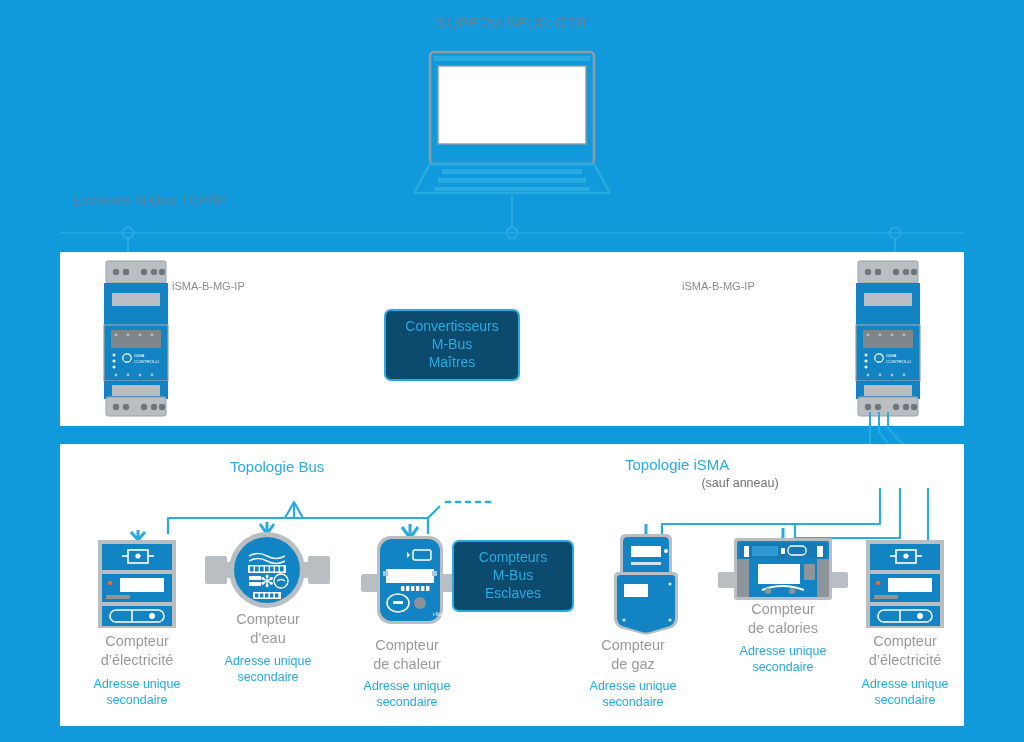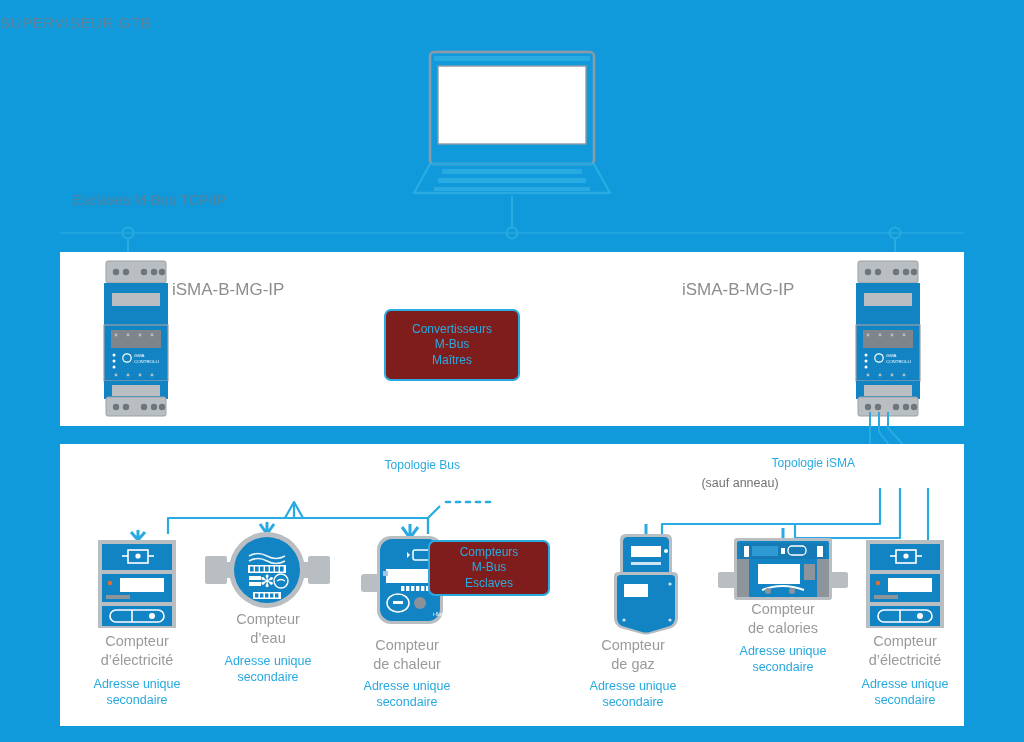--- a/index.html
+++ b/index.html
@@ -12,20 +12,21 @@
   #stage {
     position: relative;
     width: 1024px; height: 742px;
     background: #1099DB;
   }
   .abs { position: absolute; }
 
   
   #title {
     left: 0; right: 0; top: 14px;
+    text-align: center;
     font-size: 15px;
     letter-spacing: 0.6px;
     color: #6f7f8c;
     opacity: .85;
   }
 
   
   #mbus-logo { right: 60px; top: 12px; width: 120px; height: 48px; }
 
   
@@ -63,39 +64,39 @@
   }
   .lbl-blue {
     color: #26A9E0;
     font-size: 12.5px;
     text-align: center;
     line-height: 1.3;
     white-space: pre-line;
   }
   .dev-name {
     color: #8d8d8d;
-    font-size: 17px;
+    font-size: 11px;
   }
 
   .callout {
     border: 2px solid #29ABE2;
     border-radius: 7px;
     color: #29ABE2;
-    font-size: 12px;
+    font-size: 14px;
     text-align: center;
     line-height: 1.28;
     display: flex; align-items: center; justify-content: center;
     white-space: pre-line;
-    background: #7f1d1d;
+    background: #0c4a6e;
   }
 
   .topo-title {
     color: #29ABE2;
-    font-size: 12px;
-    text-align: right;
+    font-size: 15px;
+    text-align: left;
   }
   .topo-sub {
     color: #737373;
     font-size: 12.5px;
     text-align: center;
   }
   svg { display: block; overflow: visible; }
 </style>
 </head>
 <body>
@@ -354,21 +355,21 @@
         <rect x="38" y="77" width="10" height="3" fill="#ffffff"></rect>
         <circle cx="65" cy="79" r="6" fill="#8a9199"></circle>
         <text x="78" y="92" font-size="5" fill="#ffffff">i-flow</text>
       </svg>
     </div>
     <div class="abs lbl-gray" style="left:282px; top:192px; width:130px;">Compteur
 de chaleur</div>
     <div class="abs lbl-blue" style="left:282px; top:234px; width:130px;">Adresse unique
 secondaire</div>
 
-    <div class="abs callout" style="left:368px; top:96px; width:122px; height:56px;">Compteurs
+    <div class="abs callout" style="left:392px; top:96px; width:122px; height:72px;">Compteurs
 M-Bus
 Esclaves</div>
 
     <div class="abs" style="left:530px; top:80px;">
       <svg width="110" height="110" viewBox="0 0 110 110">
         <path d="M56 0 L56 18" fill="none" stroke="#29ABE2" stroke-width="3"></path>
         <path d="M30 16 q0 -6 6 -6 l40 0 q6 0 6 6 l0 34 l-52 0 Z" fill="#B9BEC2"></path>
         <path d="M33 18 q0 -5 5 -5 l36 0 q5 0 5 5 l0 30 l-46 0 Z" fill="#1283C3"></path>
         <rect x="41" y="22" width="30" height="11" fill="#ffffff"></rect>
         <circle cx="76" cy="27" r="2" fill="#ffffff"></circle>

